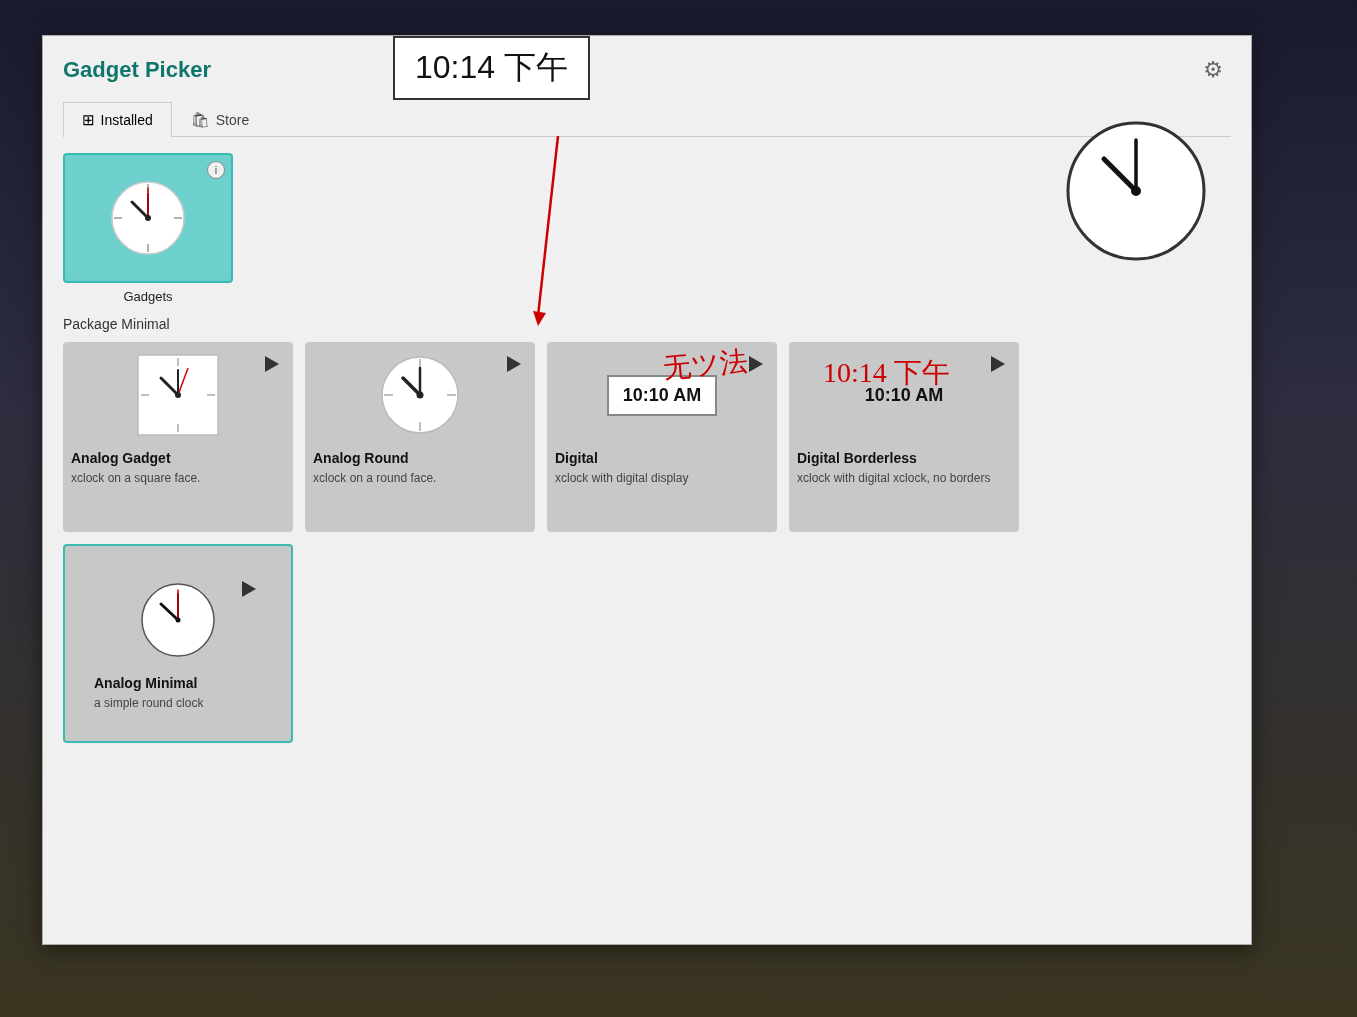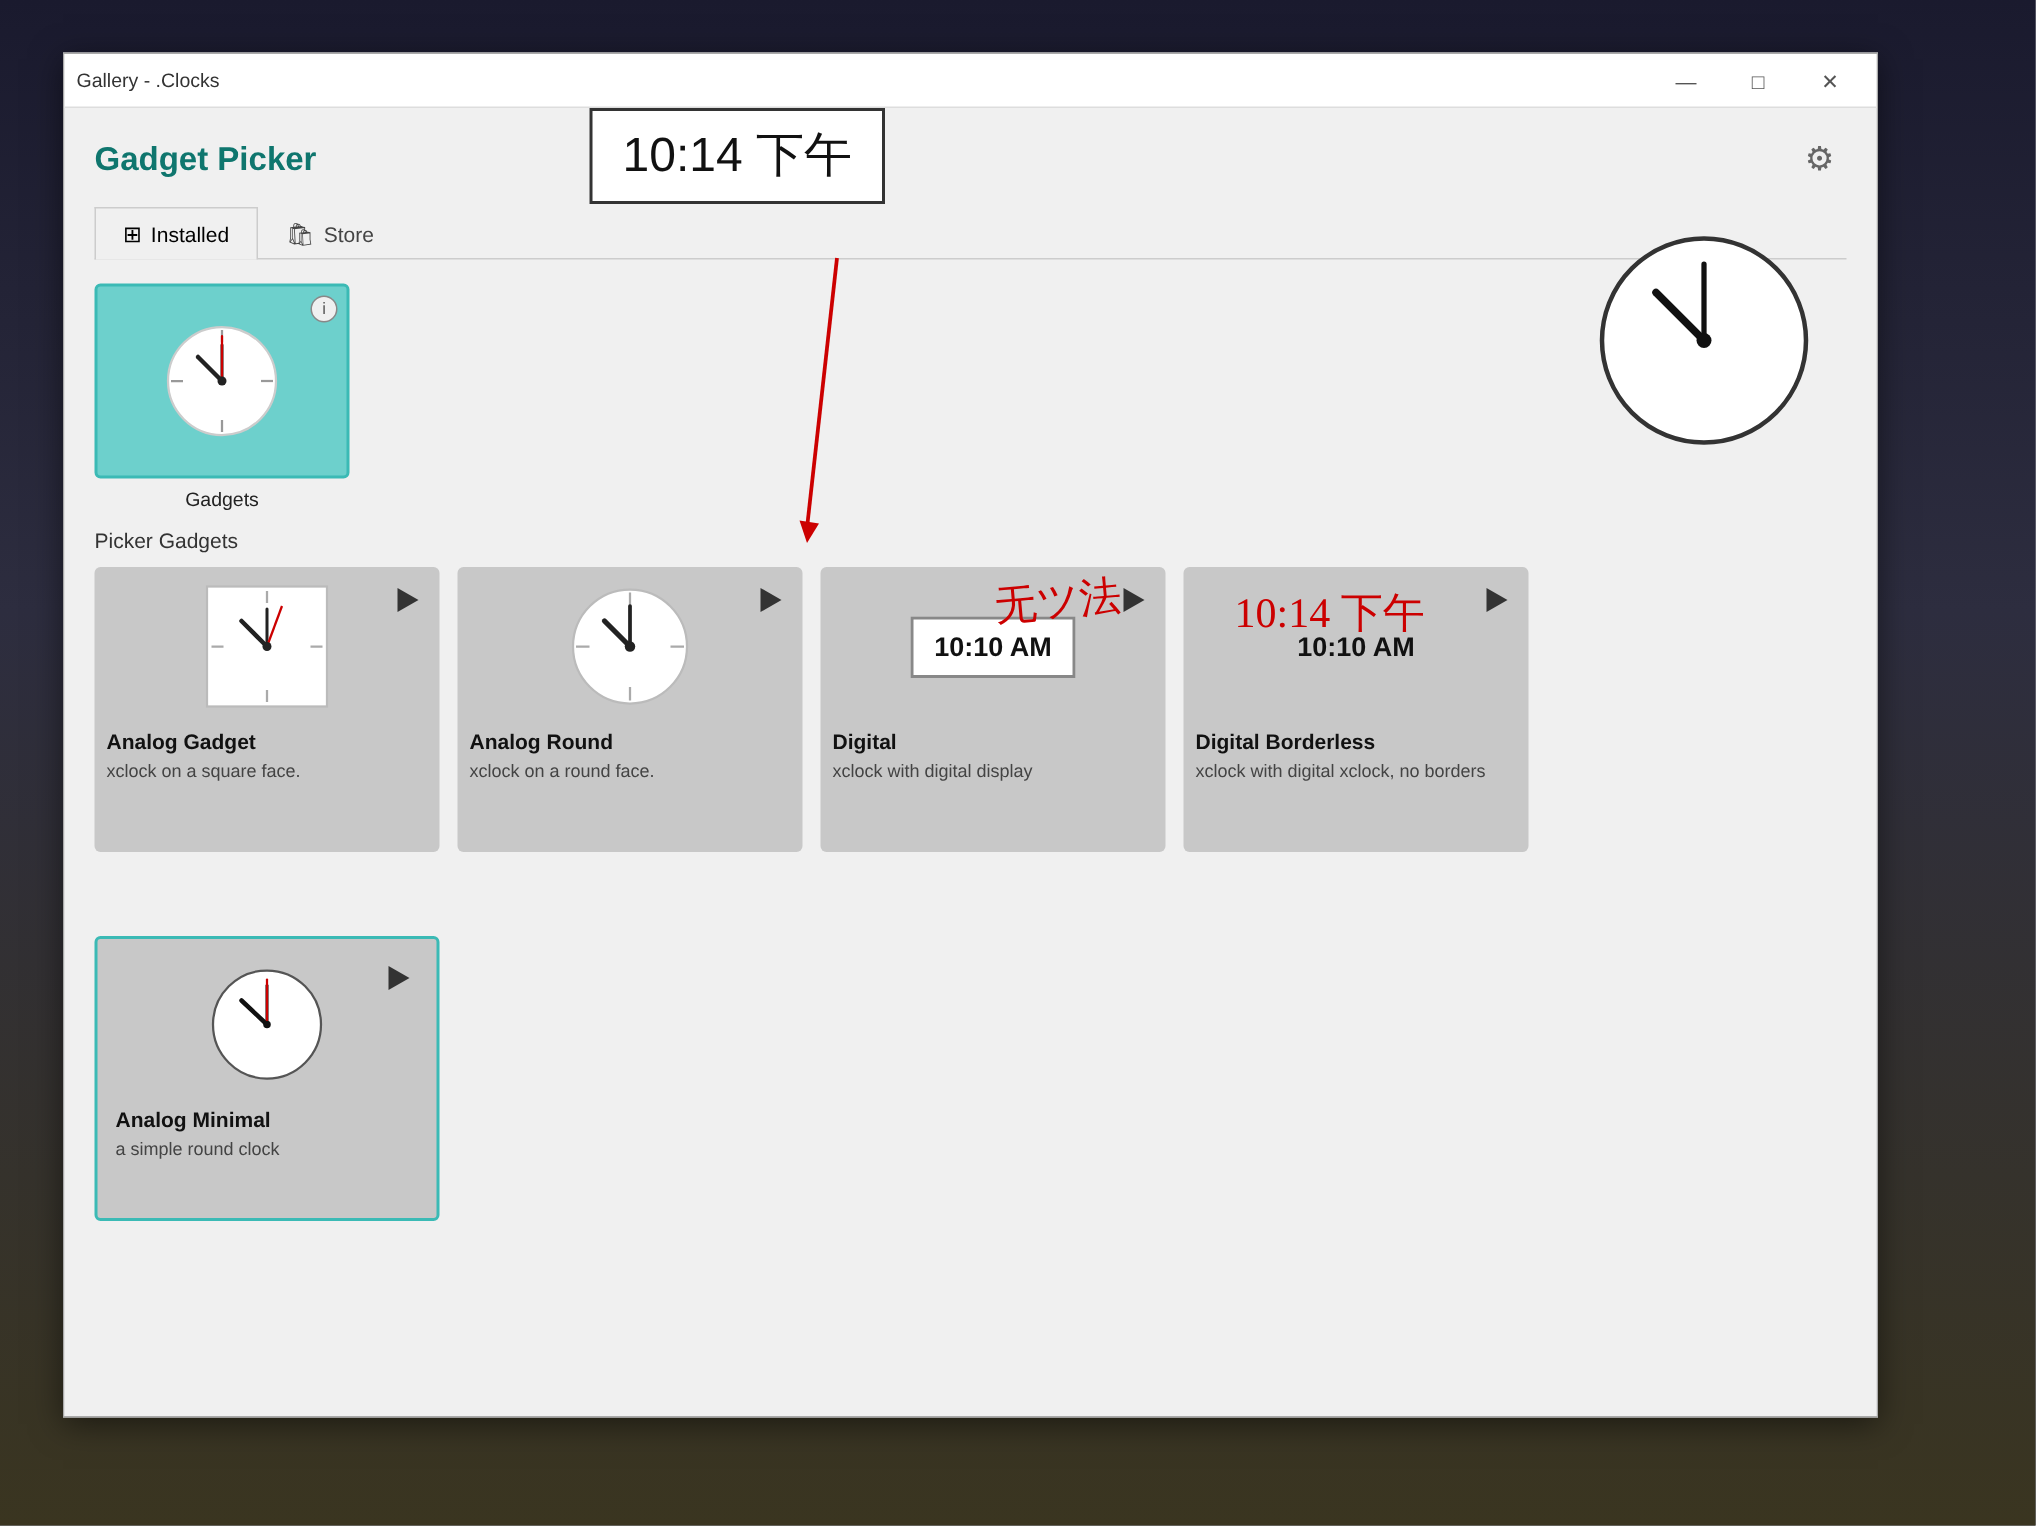--- a/index.html
+++ b/index.html
@@ -222,26 +222,25 @@
 
     
     .gadgets-row2 {
       display: flex;
       gap: 12px;
     }
     .gadget-card-single {
       width: 230px;
       background: #c8c8c8;
       border-radius: 4px;
-      padding: 12px;
+      padding: 29px;
       cursor: pointer;
       position: relative;
       min-height: 190px;
       border: 2px solid #3bbab5;
-      margin-top: 44px;
     }
 
     
     .large-clock-preview {
       position: absolute;
       top: 80px;
       right: 40px;
     }
 
     
@@ -274,28 +273,20 @@
       font-family: cursive;
     }
   </style>
 </head>
 <body>
 
 <div class="bg"></div>
 
 <div class="window">
 
-  <div class="title-bar">
-    <span class="title-bar-title">Gallery - .Clocks</span>
-    <div class="title-bar-controls">
-      <button class="title-bar-btn">—</button>
-      <button class="title-bar-btn">□</button>
-      <button class="title-bar-btn close">✕</button>
-    </div>
-  </div>
 
   <div class="content">
 
     <div class="header-row">
       <span class="gadget-picker-title">Gadget Picker</span>
       <button class="gear-btn">
         <span>⚙</span>
       </button>
     </div>
 
@@ -330,21 +321,21 @@
             <line x1="40" y1="40" x2="40" y2="16" stroke="#222" stroke-width="2" stroke-linecap="round"></line>
 
             <line x1="40" y1="40" x2="40" y2="10" stroke="#cc0000" stroke-width="1.5" stroke-linecap="round"></line>
             <circle cx="40" cy="40" r="3" fill="#222"></circle>
           </svg>
         </div>
         <div class="selected-label">Gadgets</div>
       </div>
     </div>
 
-    <div class="section-label">Picker Gadgets</div>
+    <div class="section-label">Package Minimal</div>
 
     <div class="gadgets-grid">
 
       <div class="gadget-card">
         <div class="gadget-card-preview">
           <div class="play-btn"></div>
           <svg width="90" height="90" viewBox="0 0 90 90">
             <rect x="5" y="5" width="80" height="80" fill="white" stroke="#bbb" stroke-width="1.5"></rect>
 
             <line x1="45" y1="8" x2="45" y2="16" stroke="#aaa" stroke-width="1.5"></line>

